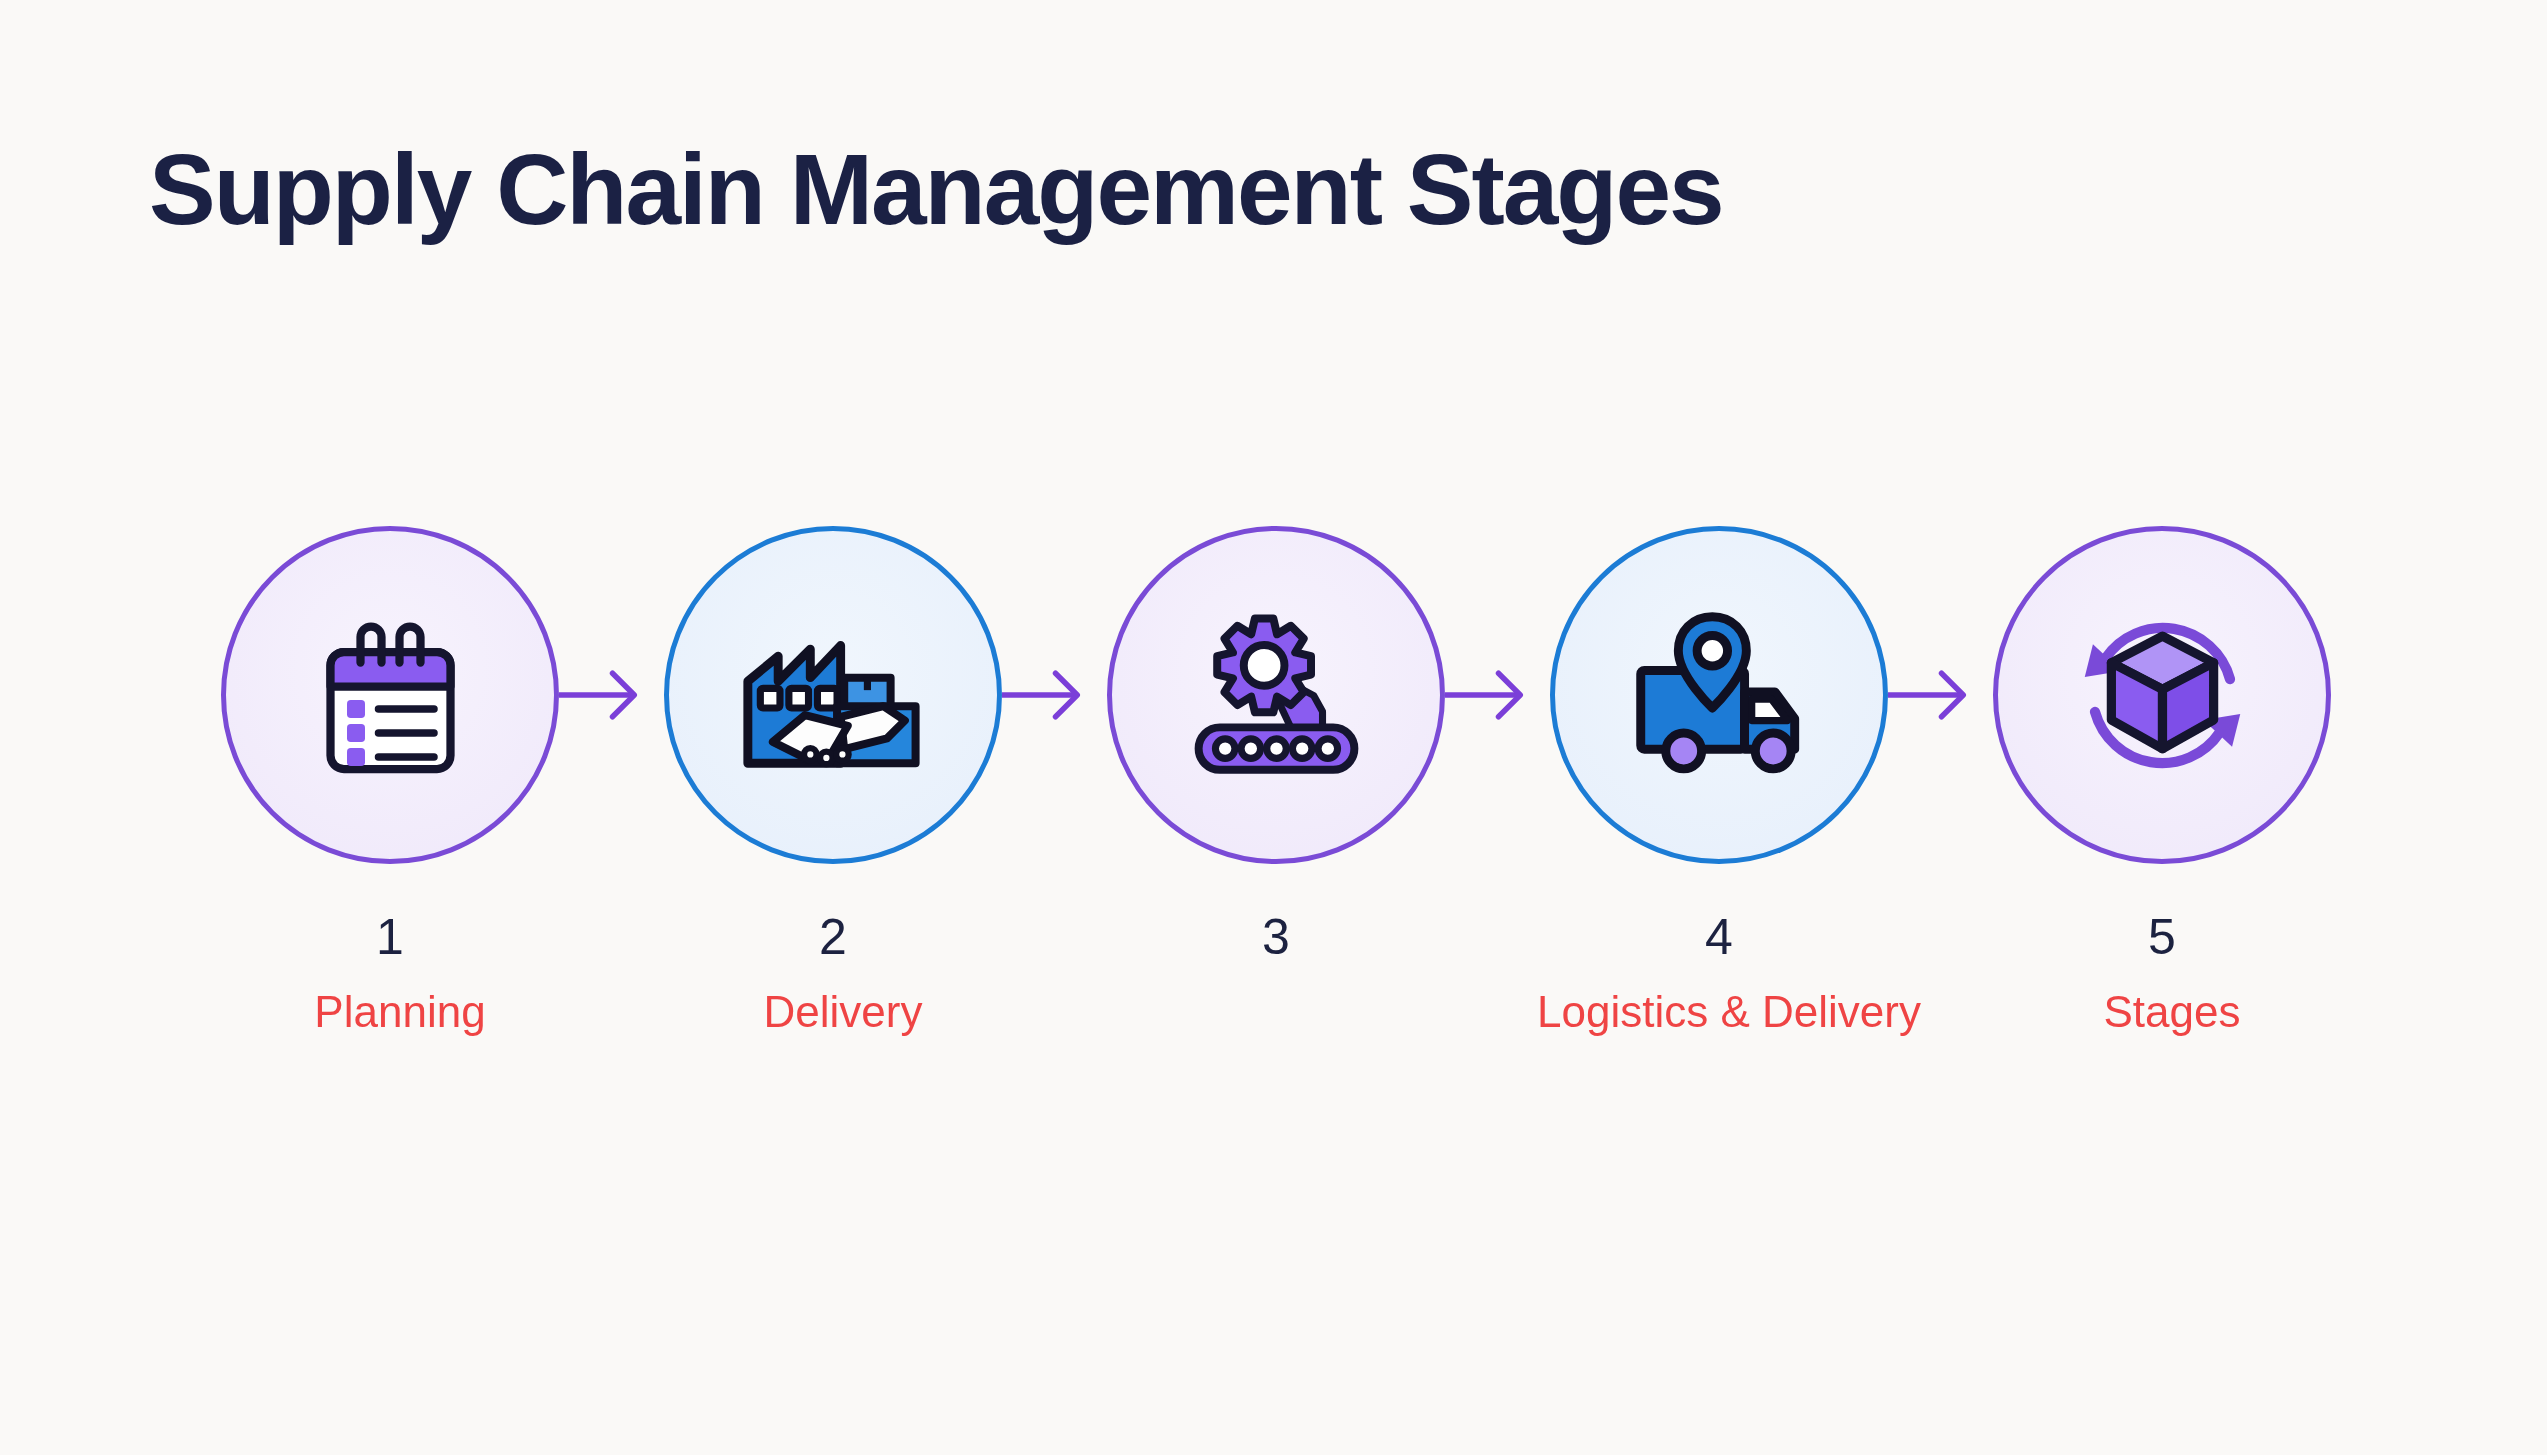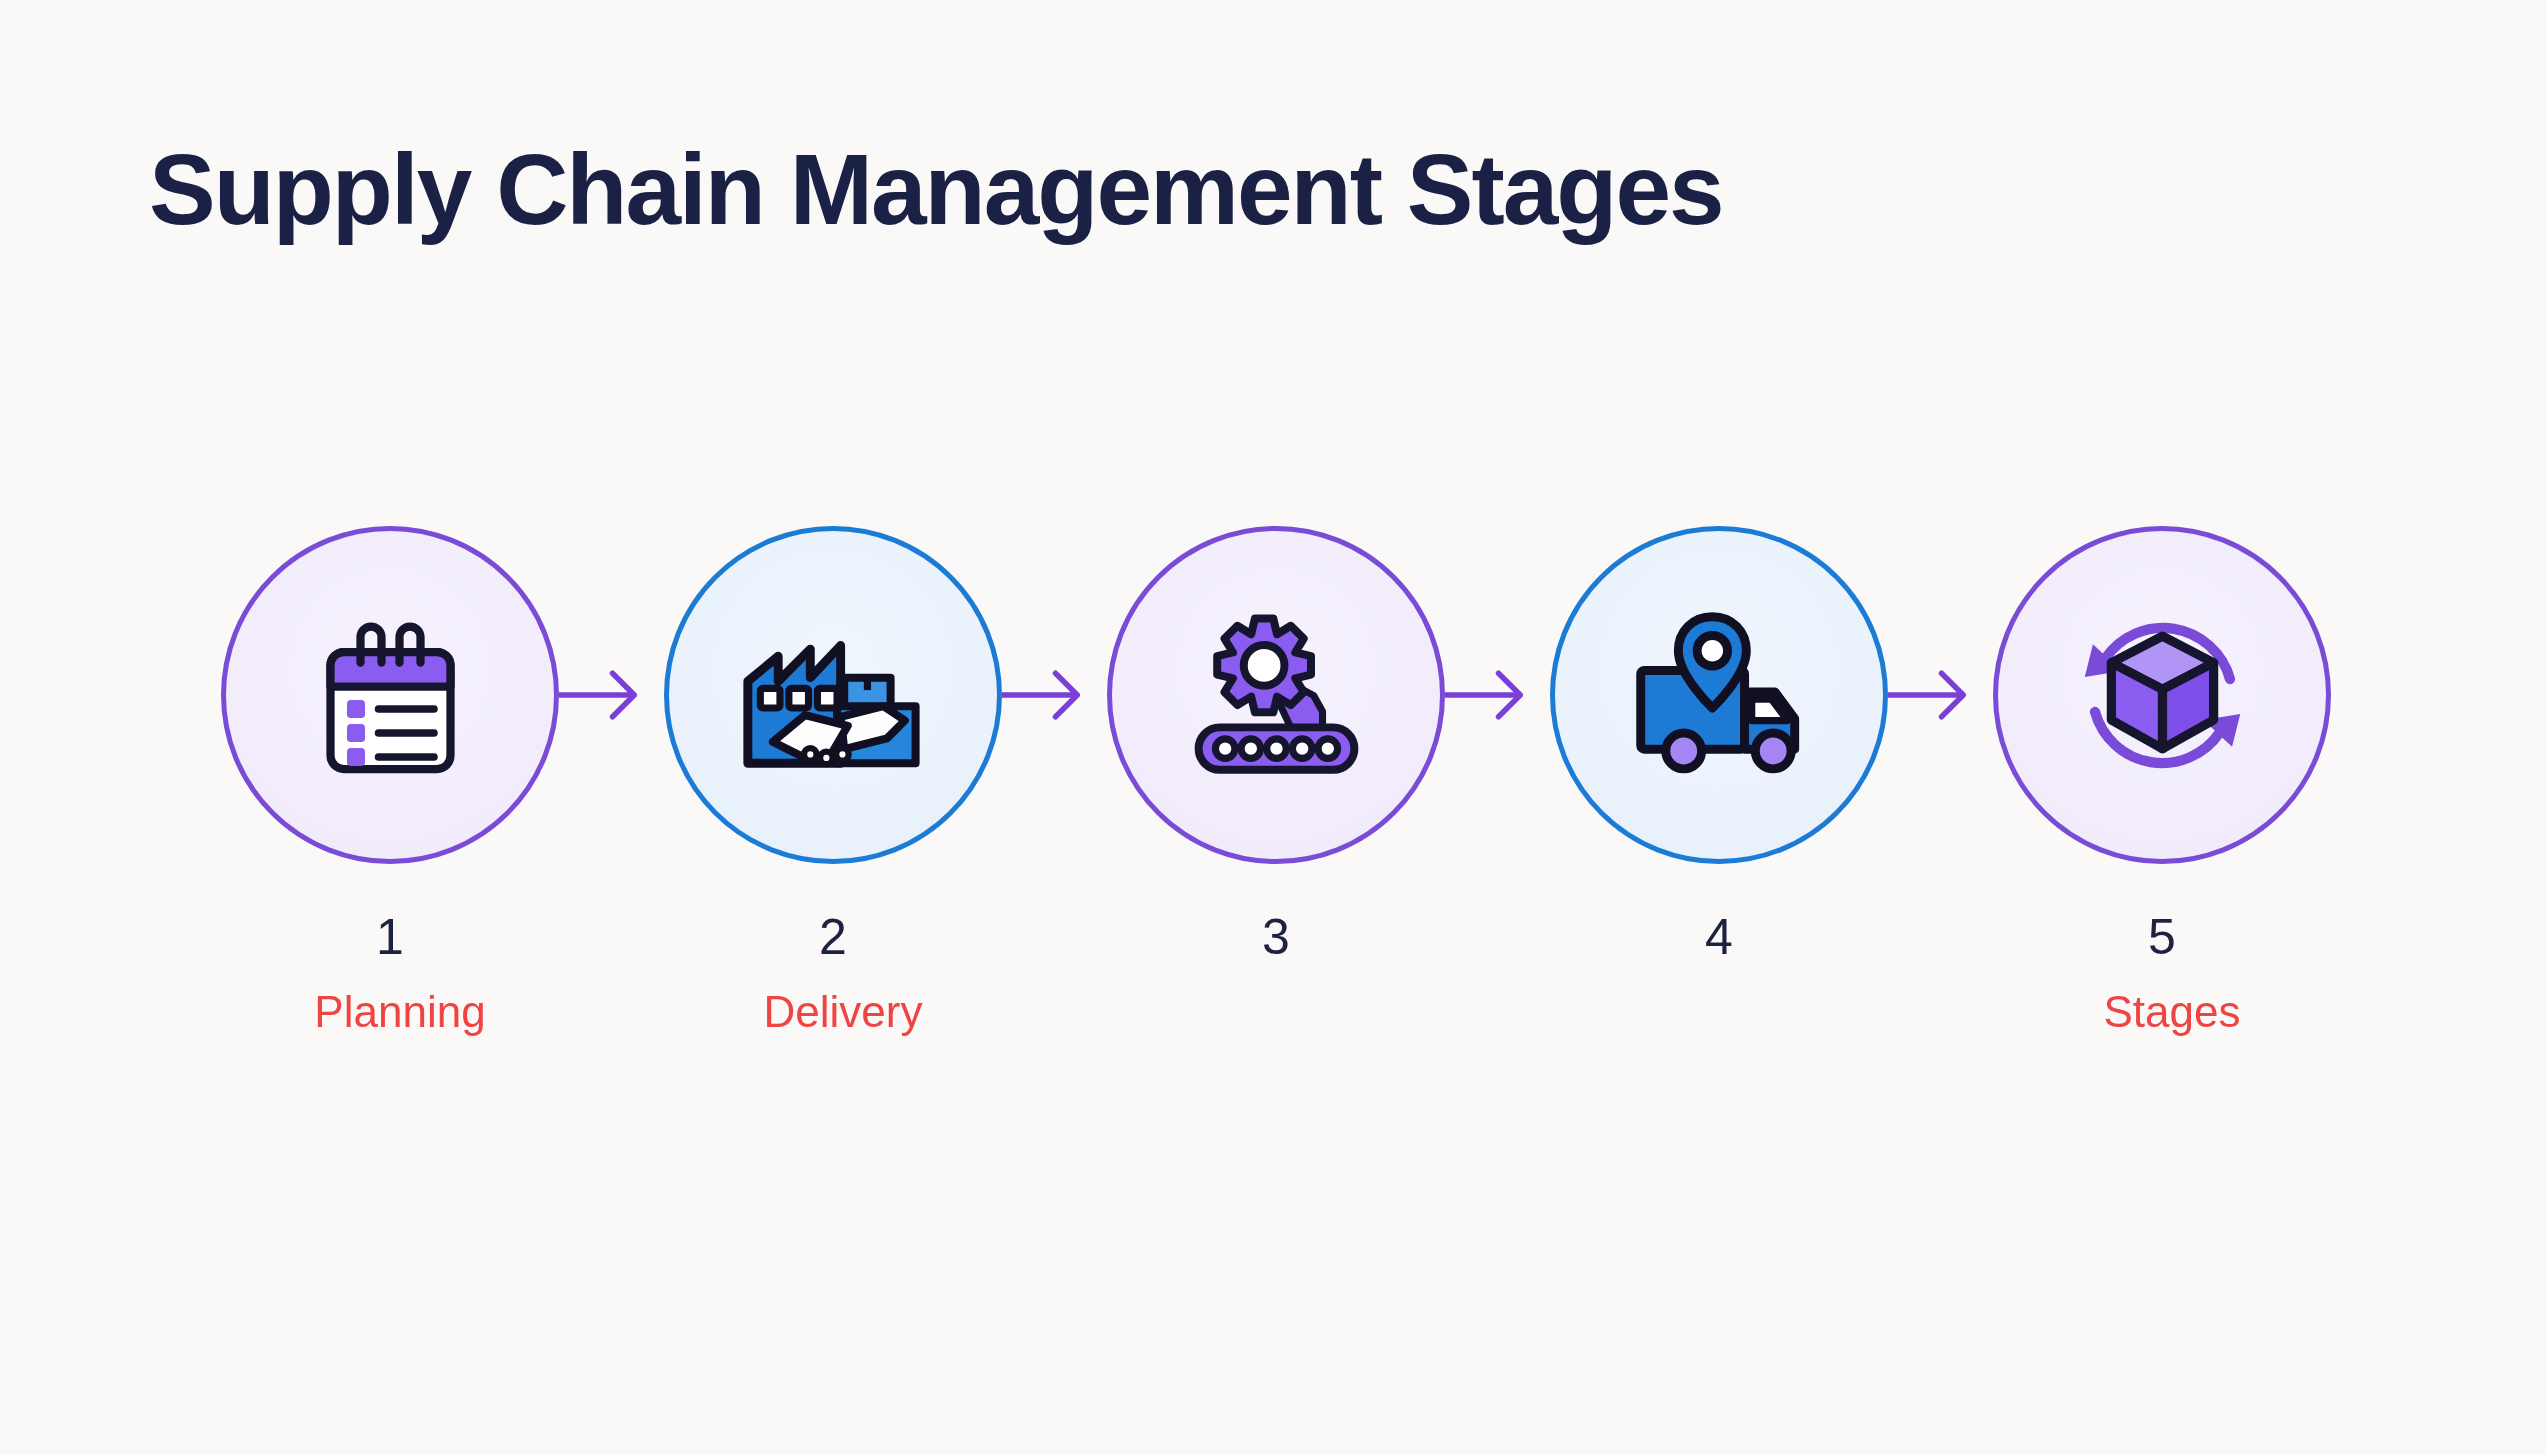--- a/index.html
+++ b/index.html
@@ -138,20 +138,21 @@
           <rect x="12" y="36" width="58" height="44" rx="2" fill="#1d7bd6" stroke="#101022" stroke-width="5" stroke-linejoin="round"></rect>
           <path d="M52,6 C41,6 33,14 33,25 C33,39 52,57 52,57 C52,57 71,39 71,25 C71,14 63,6 52,6 Z" fill="#1d7bd6" stroke="#101022" stroke-width="5" stroke-linejoin="round"></path>
           <circle cx="52" cy="25" r="8.5" fill="#ffffff" stroke="#101022" stroke-width="5"></circle>
           <path d="M70,48 h17 l11,15 v17 H70 Z" fill="#1d7bd6" stroke="#101022" stroke-width="5" stroke-linejoin="round"></path>
           <path d="M74,52 h11 l9,12 H74 Z" fill="#ffffff" stroke="#101022" stroke-width="4" stroke-linejoin="round"></path>
           <circle cx="36" cy="81" r="10" fill="#a585f4" stroke="#101022" stroke-width="5"></circle>
           <circle cx="86" cy="81" r="10" fill="#a585f4" stroke="#101022" stroke-width="5"></circle>
         </svg>
       </div>
       <div class="stage-number">4</div>
+      <div class="stage-label">Logistics &amp; Delivery</div>
     </div>
 
     <div class="arrow-gap">
       <svg width="105" height="72" viewBox="0 0 106 72">
         <line x1="0" y1="36" x2="72" y2="36" stroke="#7b3fd8" stroke-width="5.5" stroke-linecap="round"></line>
         <polyline points="54,14 76,36 54,58" fill="none" stroke="#7b3fd8" stroke-width="5.5" stroke-linecap="round" stroke-linejoin="round"></polyline>
       </svg>
     </div>
 
     <div class="stage stage--purple">

